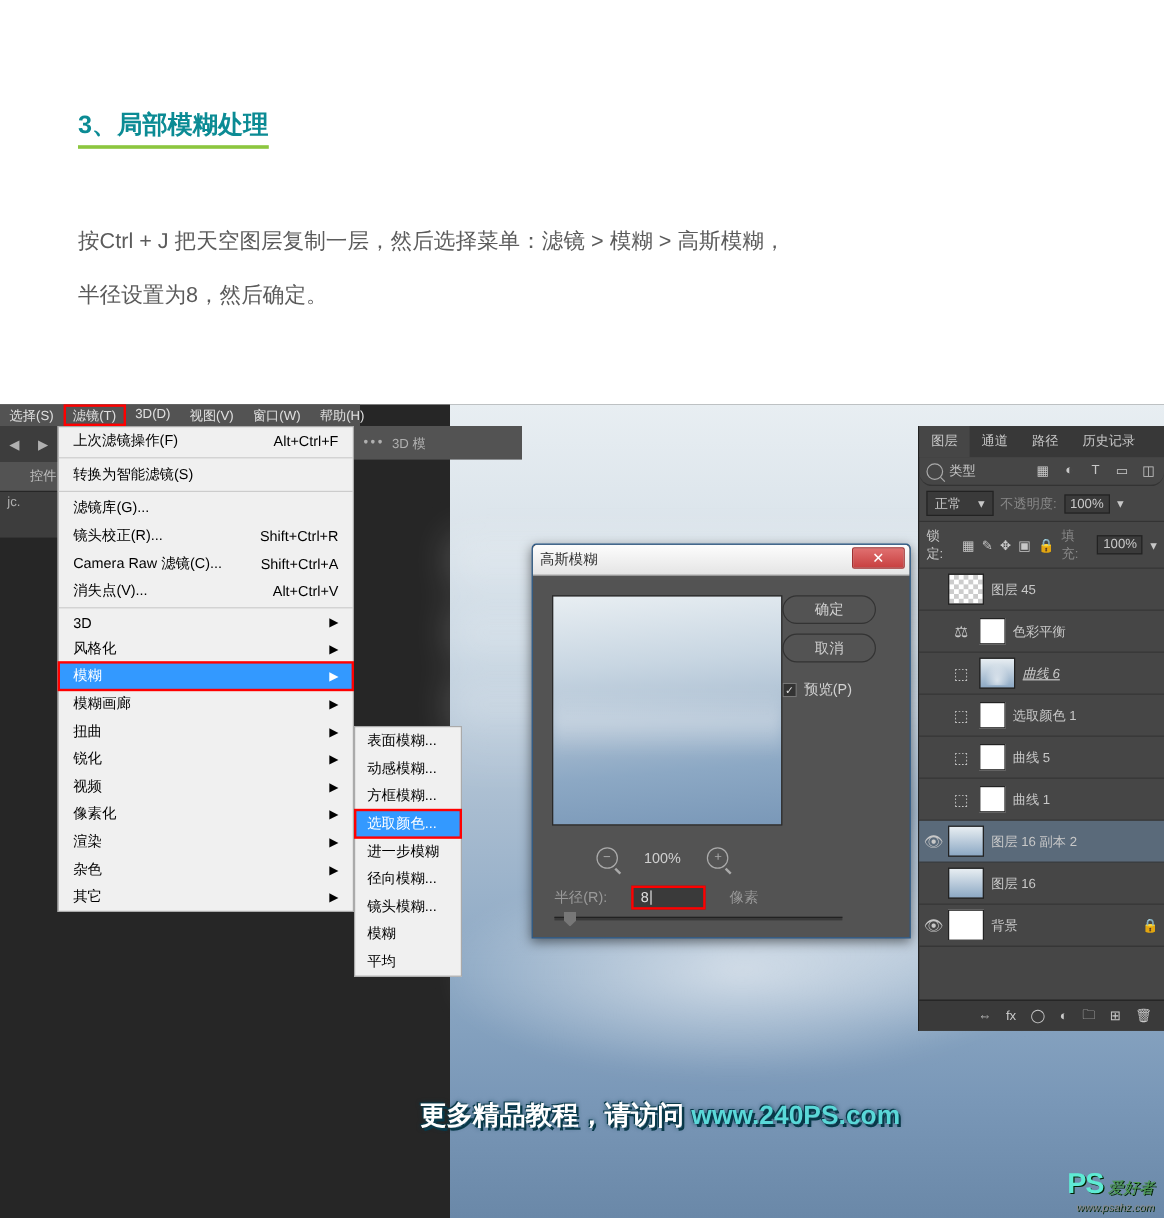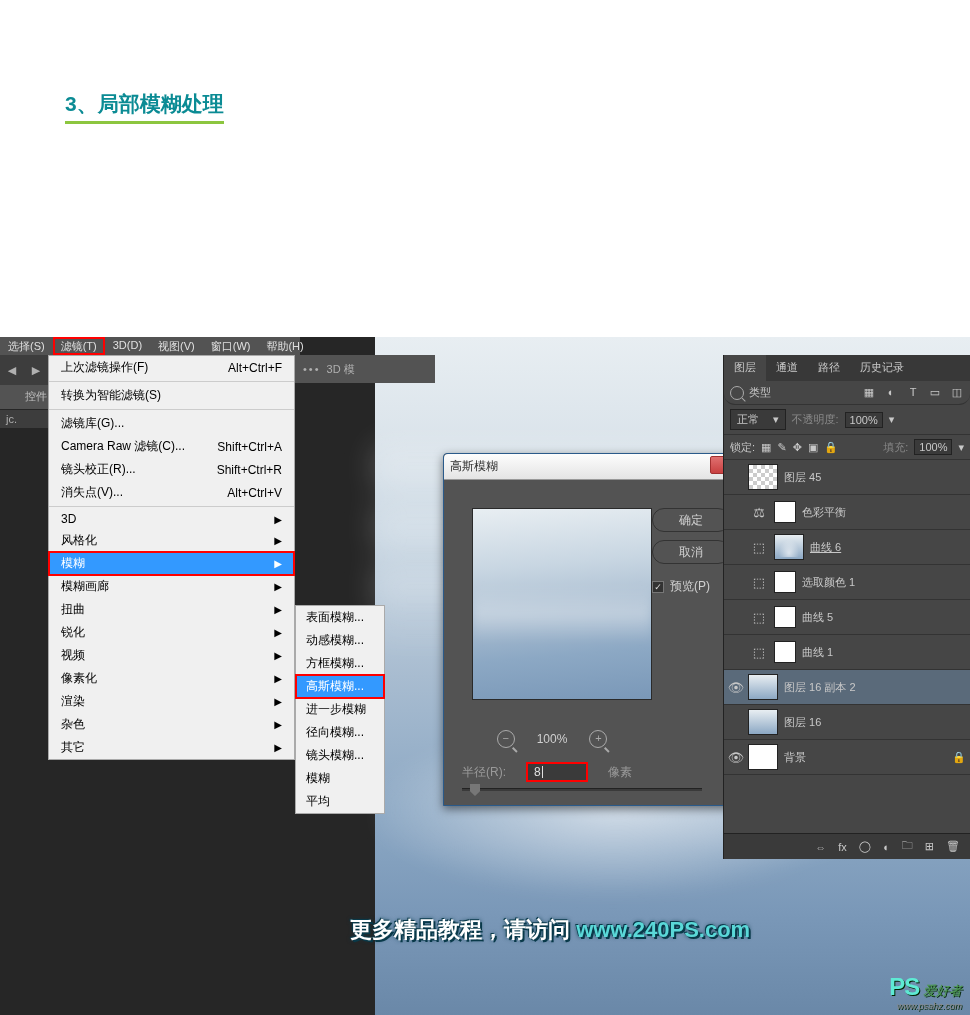--- a/index.html
+++ b/index.html
@@ -33,21 +33,21 @@
 .menubar-item { padding: 2px 8px; white-space: nowrap; }
 .menubar-item.hl { border: 2px solid red; padding: 0 6px; }
 
 .toolbar-strip { position: absolute; top: 18px; left: 0; width: 48px; height: 30px; background: #3d3d3d; display: flex; }
 .tool-arrow { width: 22px; height: 22px; margin: 4px 2px; display:flex; align-items:center; justify-content:center; color:#b0b0b0; font-size:11px; }
 
 .opts-strip { position: absolute; top: 18px; left: 295px; width: 140px; height: 28px; background: #535353; display:flex; align-items:center; gap:6px; padding:0 8px; color:#b0b0b0; font-size:11px; }
 .opts-dots { letter-spacing: 2px; }
 
 .side-label { position: absolute; top: 48px; left: 0; width: 72px; height: 24px; background: #535353; color:#c0c0c0; font-size:11px; text-align:center; padding-top:4px; }
-.tab-strip { position: absolute; top: 73px; left: 0; width: 48px; height: 18px; background: #3d3d3d; color:#b0b0b0; font-size:11px; padding:3px 6px; }
+.tab-strip { position: absolute; top: 73px; left: 0; width: 48px; height: 38px; background: #3d3d3d; color:#b0b0b0; font-size:11px; padding:3px 6px; }
 
 
 .dropdown { position: absolute; top: 18px; left: 48px; width: 247px; background: #f0f0f0; border: 1px solid #aaa; font-size: 12px; color: #000; }
 .dropdown-row { padding: 3px 12px; display: flex; justify-content: space-between; align-items: center; }
 .dropdown-sep { height: 0; border-top: 1px solid #ccc; margin: 2px 0; }
 .dropdown-row.selected { background: #3399ff; color: #fff; }
 .dropdown-row.box-hl { outline: 2px solid red; outline-offset: -1px; }
 .dropdown-row .arrow { font-size: 10px; }
 
 
@@ -57,21 +57,21 @@
 .submenu-row.box-hl { outline: 2px solid red; outline-offset: -1px; }
 
 
 .dialog { position: absolute; top: 116px; left: 443px; width: 316px; background: #535353; 
   border: 1px solid #2a5a8a; border-radius: 4px 4px 0 0; box-shadow: 0 3px 10px rgba(0,0,0,0.5); }
 .dialog-title { height: 26px; background: linear-gradient(#fdfdfd, #e4e4e4); border-bottom: 1px solid #999;
   display: flex; align-items: center; padding: 0 6px; font-size: 12px; color: #333; border-radius: 4px 4px 0 0; }
 .dialog-close { position: absolute; top: 2px; right: 4px; width: 44px; height: 18px;
   background: linear-gradient(#e07070, #c84040); border: 1px solid #a03030; border-radius: 2px;
   color: #fff; text-align: center; font-size: 12px; line-height: 16px; }
-.dialog-body { padding: 28px; display: flex; }
+.dialog-body { padding: 16px; display: flex; }
 .preview-box { width: 192px; height: 192px; border: 1px solid #2a2a2a; background: linear-gradient(175deg, #e8eef2 0%, #c8d6e2 30%, #a8bcd0 55%, #8ca8c4 75%, #7a98b8 100%);
   position: relative; overflow: hidden; }
 .preview-box::before { content: ""; position: absolute; inset: 0; 
   background: linear-gradient(180deg, transparent 40%, rgba(255,255,255,0.3) 55%, transparent 70%);
   filter: blur(5px); }
 .dialog-btns { display: flex; flex-direction: column; gap: 8px; align-items: flex-start; }
 .dlg-btn { width: 78px; height: 24px; background: #535353; border: 1px solid #333; border-radius: 12px;
   color: #d0d0d0; font-size: 12px; text-align: center; line-height: 22px; cursor: pointer; }
 .dlg-check { display: flex; align-items: center; gap: 6px; margin-top: 6px; color: #d0d0d0; font-size: 12px; }
 .dlg-check-box { width: 12px; height: 12px; background: #333; border: 1px solid #777; display:flex; align-items:center; justify-content:center; color:#ddd; font-size:9px; }
@@ -84,21 +84,21 @@
 .radius-row { display: flex; align-items: center; gap: 20px; padding: 4px 18px 6px; color: #999; font-size: 12px; }
 .radius-label {}
 .radius-input { width: 62px; height: 20px; background: #3a3a3a; border: 2px solid red; color: #e0e0e0; font-size: 12px; padding: 0 6px; display: flex; align-items: center; }
 .radius-input .cursor { width: 1px; height: 12px; background: #e0e0e0; margin-left: 1px; }
 
 .slider-row { padding: 0 18px 14px; }
 .slider-track { width: 240px; height: 3px; background: #3a3a3a; border-top: 1px solid #222; position: relative; }
 .slider-thumb { position: absolute; top: -5px; left: 8px; width: 10px; height: 12px; background: #777; clip-path: polygon(0 0, 100% 0, 100% 60%, 50% 100%, 0 60%); }
 
 
-.layers-panel { position: absolute; top: 18px; right: 0; width: 247px; height: 504px; background: #464646; color: #c8c8c8; font-size: 11px; border-left: 1px solid #222; }
+.layers-panel { position: absolute; top: 18px; right: 0; width: 205px; height: 504px; background: #464646; color: #c8c8c8; font-size: 11px; border-left: 1px solid #222; }
 .lp-tabs { display: flex; background: #383838; height: 26px; }
 .lp-tab { padding: 5px 10px; }
 .lp-tab.active { background: #464646; }
 .lp-filter-row { display: flex; align-items: center; gap: 5px; padding: 4px 6px; border-bottom: 1px solid #333; border-radius: 11px; }
 .lp-search { width: 14px; height: 14px; border: 1.3px solid #aaa; border-radius: 50%; position: relative; }
 .lp-search::after { content: ""; position: absolute; width: 5px; height: 1.3px; background: #aaa; bottom: -2px; right: -3px; transform: rotate(45deg); }
 .lp-type { flex: 1; }
 .lp-icons { display: flex; gap: 8px; }
 .lp-icon { width: 14px; text-align: center; }
 
@@ -115,40 +115,44 @@
 .lp-layer.selected { background: #5a6a7a; }
 .lp-eye { width: 24px; text-align: center; font-size: 13px; }
 .lp-thumb { width: 30px; height: 26px; background: #fff; margin-right: 6px; border: 1px solid #222; position: relative; flex-shrink: 0; }
 .lp-thumb.checker { background: repeating-conic-gradient(#ccc 0 25%, #fff 0 50%) 0 0/8px 8px; }
 .lp-thumb.sky { background: linear-gradient(180deg, #e8eef2, #8ca8c4); }
 .lp-thumb.sky-curve { background: linear-gradient(180deg, #e8eef2, #8ca8c4); }
 .lp-thumb.sky-curve::after { content: ""; position: absolute; inset: 2px; background: radial-gradient(ellipse at 50% 80%, rgba(255,255,255,0.6), transparent 60%); }
 .lp-adj-icon { width: 22px; text-align: center; margin-right: 4px; font-size: 13px; }
 .lp-mask { width: 22px; height: 22px; background: #fff; border: 1px solid #222; margin-right: 6px; flex-shrink: 0; }
 .lp-name { flex: 1; white-space: nowrap; overflow: hidden; }
-.lp-name.ul { text-decoration: underline; }
+.lp-name.ul { text-decoration: underline; font-style: italic; }
 .lp-lock-badge { font-size: 11px; margin-right: 4px; }
 
 .lp-footer { position: absolute; bottom: 0; left: 0; right: 0; height: 26px; background: #3a3a3a; display: flex; align-items: center; justify-content: flex-end; gap: 12px; padding: 0 10px; border-top: 1px solid #222; }
 
 
 .promo { position: absolute; bottom: 70px; left: 350px; font-size: 22px; font-weight: bold; color: #fff;
   text-shadow: 0 0 4px #0a3a4a, 2px 2px 0 #0a3a4a, -1px -1px 0 #0a3a4a; }
 .promo .url { color: #5ad8d8; }
 
 .watermark { position: absolute; bottom: 4px; right: 8px; color: #4a9a4a; font-size: 13px; font-style: italic;
   text-shadow: 1px 1px 0 #002200; }
 .watermark .big { font-size: 24px; font-weight: bold; color: #5eead4; font-style: normal; letter-spacing: -1px; }
 .watermark .sub { font-size: 9px; color: #888; display: block; text-align: right; }
 </style>
 </head>
 <body>
 
 <div class="article-section">
   <div class="section-title">3、局部模糊处理</div>
+  <div class="section-body">
+    <div>按Ctrl + J 把天空图层复制一层，然后选择菜单：滤镜 &gt; 模糊 &gt; 高斯模糊，</div>
+    <div>半径设置为8，然后确定。</div>
+  </div>
 </div>
 
 <div class="ps-zone">
 
   <div class="sky-bg"></div>
 
   <div class="menubar">
     <div class="menubar-item">选择(S)</div>
     <div class="menubar-item hl">滤镜(T)</div>
     <div class="menubar-item">3D(D)</div>
@@ -179,26 +183,26 @@
     <div class="dropdown-row">
       <span>转换为智能滤镜(S)</span>
         <span></span>
     </div>
     <div class="dropdown-sep"></div>
     <div class="dropdown-row">
         <span>滤镜库(G)...</span>
         <span></span>
       </div>
     <div class="dropdown-row">
+        <span>镜头校正(R)...</span>
+        <span>Shift+Ctrl+R</span>
+      </div>
+    <div class="dropdown-row">
         <span>Camera Raw 滤镜(C)...</span>
         <span>Shift+Ctrl+A</span>
-      </div>
-    <div class="dropdown-row">
-        <span>镜头校正(R)...</span>
-        <span>Shift+Ctrl+R</span>
       </div>
     <div class="dropdown-row">
         <span>消失点(V)...</span>
         <span>Alt+Ctrl+V</span>
       </div>
     <div class="dropdown-sep"></div>
     <div class="dropdown-row">
         <span>3D</span>
         <span class="arrow">▶</span>
       </div>
@@ -241,21 +245,21 @@
     <div class="dropdown-row">
         <span>其它</span>
         <span class="arrow">▶</span>
       </div>
   </div>
 
   <div class="submenu">
     <div class="submenu-row">表面模糊...</div>
     <div class="submenu-row">动感模糊...</div>
     <div class="submenu-row">方框模糊...</div>
-    <div class="submenu-row selected box-hl">高斯模糊...</div>
+    <div class="submenu-row selected box-hl">选取颜色...</div>
     <div class="submenu-row">进一步模糊</div>
     <div class="submenu-row">径向模糊...</div>
     <div class="submenu-row">镜头模糊...</div>
     <div class="submenu-row">模糊</div>
     <div class="submenu-row">平均</div>
   </div>
 
   <div class="dialog">
     <div class="dialog-title">
       <span>高斯模糊</span>

